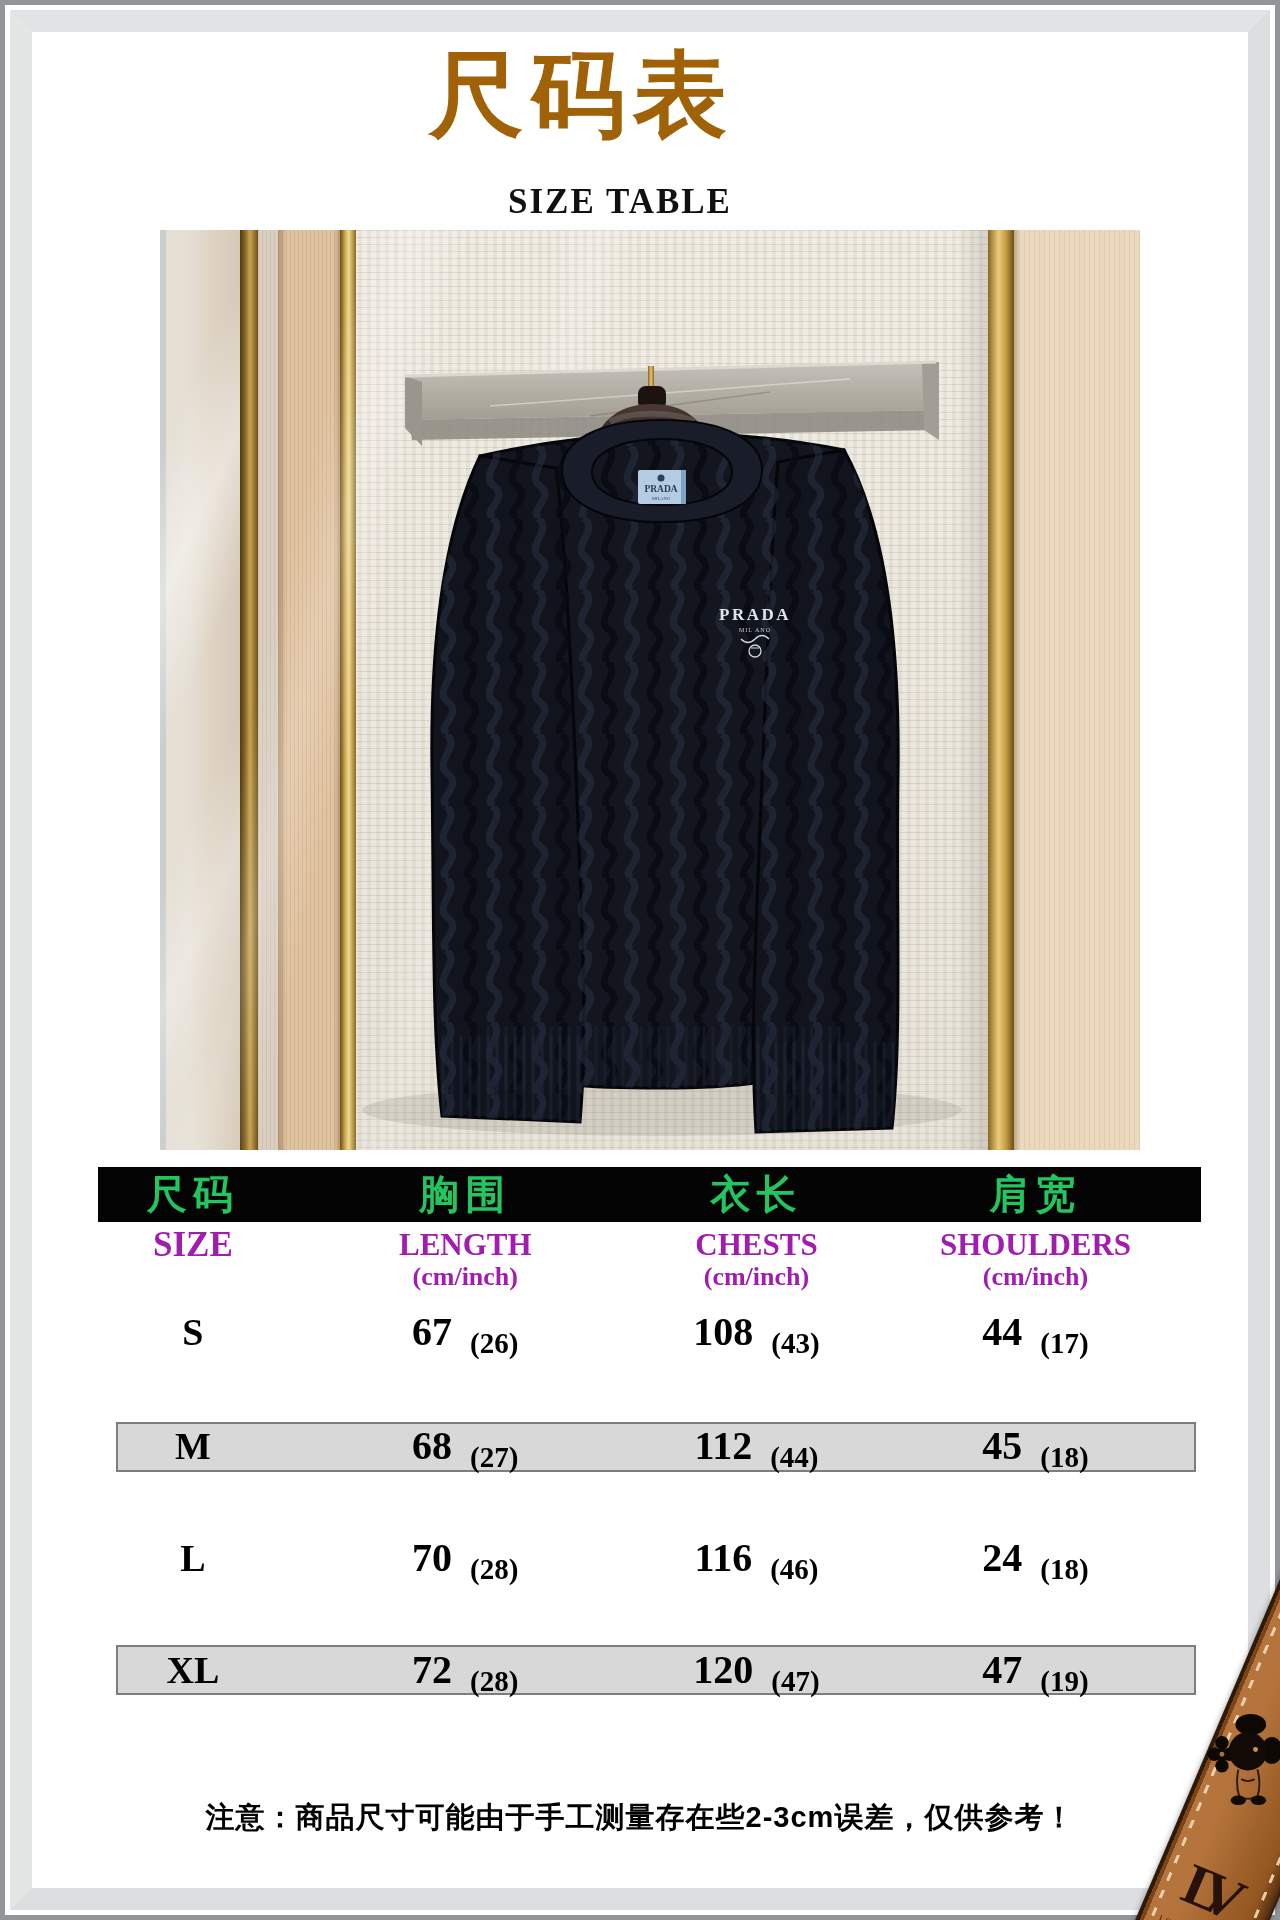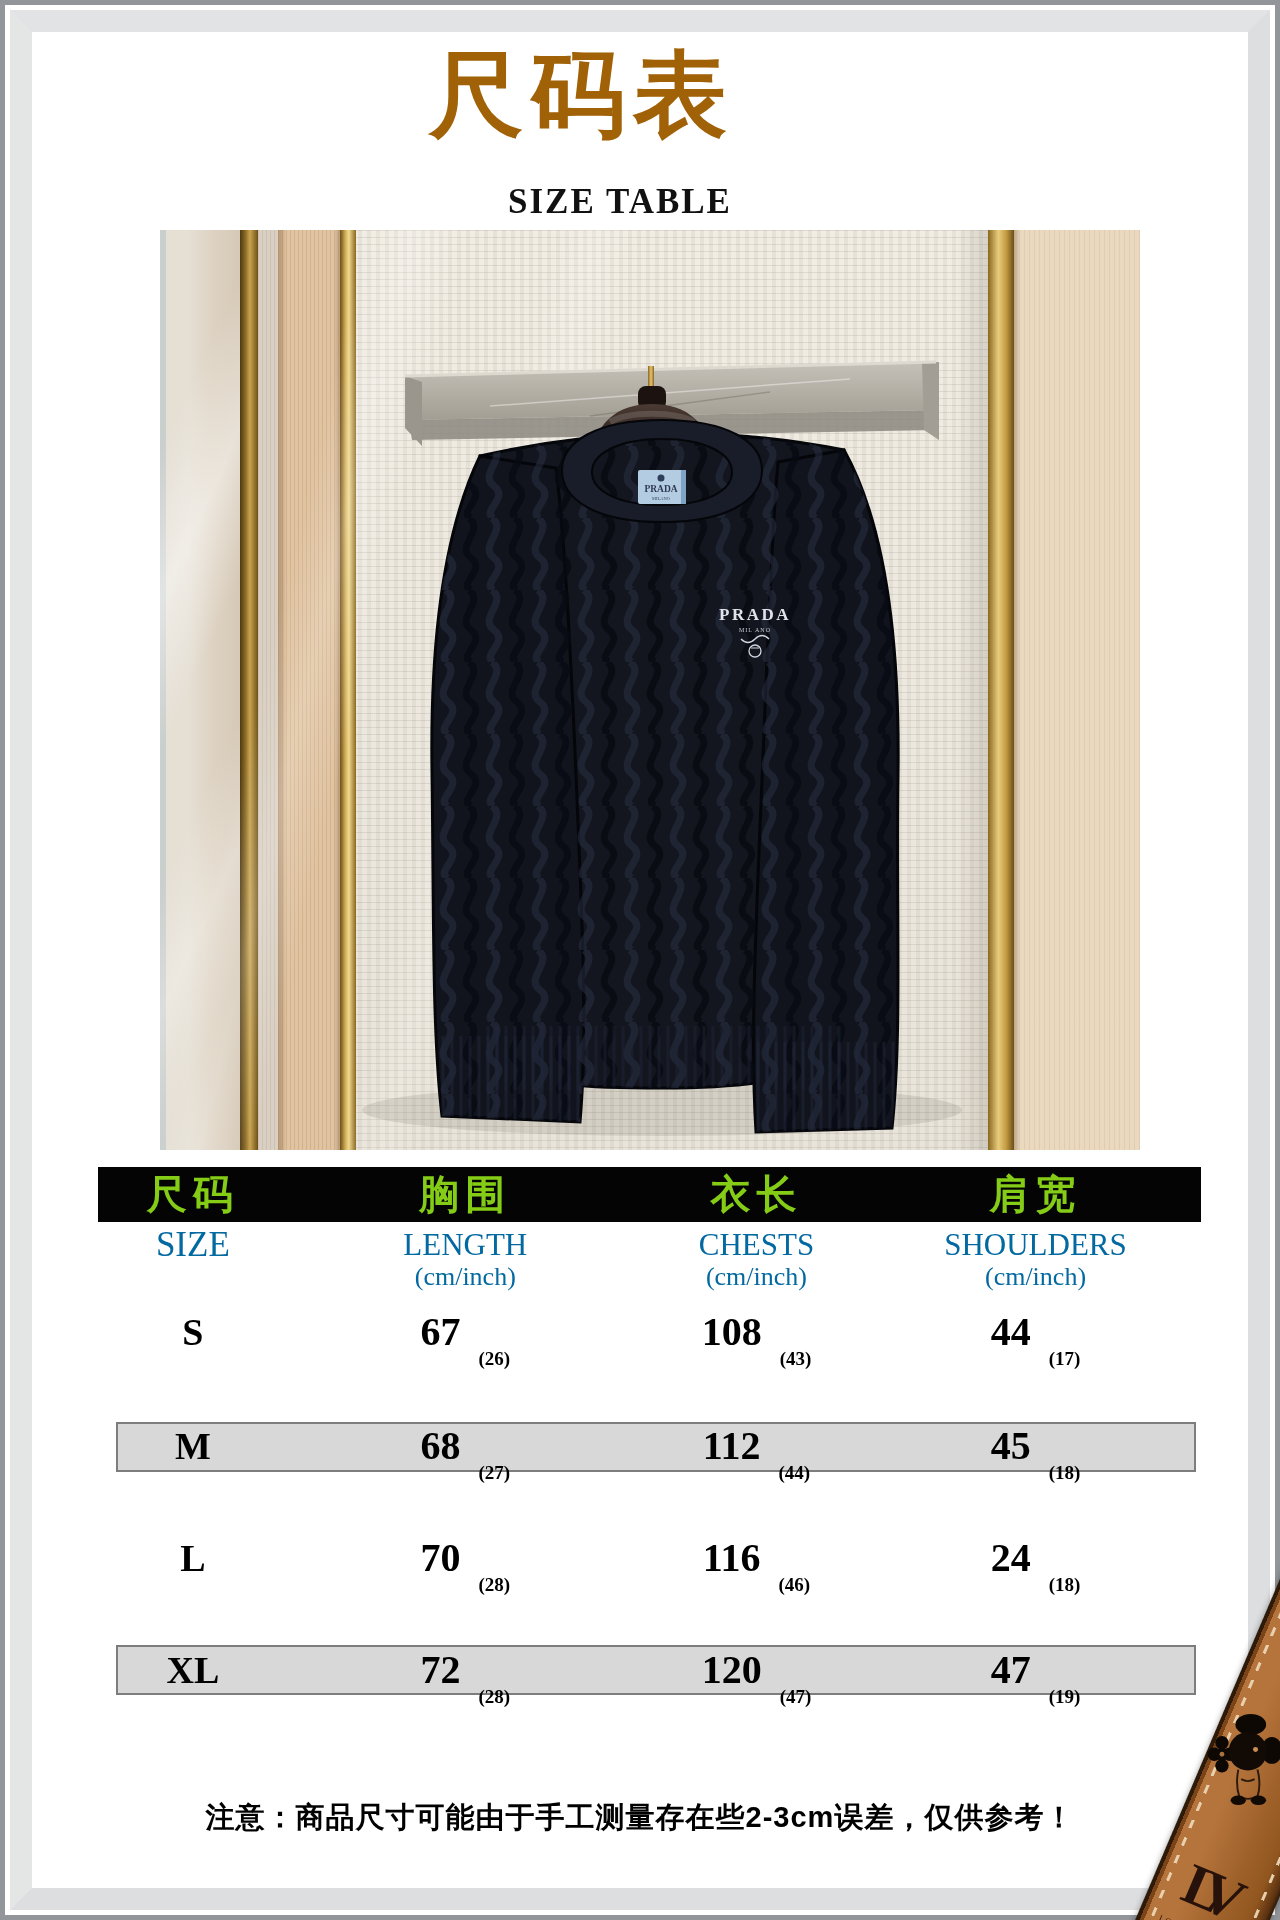--- a/index.html
+++ b/index.html
@@ -37,36 +37,36 @@
      background-image:repeating-linear-gradient(90deg,rgba(170,130,80,0.15) 0 1px,transparent 1px 5px),
        linear-gradient(90deg,rgba(90,60,25,0.25) 0 2px,transparent 6px);}
   .wall-shadow{position:absolute;left:796px;top:0;width:32px;height:100%;
      background:linear-gradient(90deg,transparent,rgba(100,90,70,0.18));}
   .refl{position:absolute;left:0;top:0;width:48%;height:100%;pointer-events:none;
      background:linear-gradient(103deg,transparent 30%,rgba(255,255,255,0.20) 37%,transparent 45%,transparent 58%,rgba(255,255,255,0.14) 64%,transparent 70%);}
   .garment-svg{position:absolute;left:0;top:0;width:980px;height:920px;}
   
   .tbl-grid{display:grid;grid-template-columns:17.2% 32.2% 20.6% 30%;}
   .tbl-header{position:absolute;left:98px;top:1167px;width:1103px;height:55px;background:#040404;
-     color:#84cc16;font-weight:bold;font-size:40px;letter-spacing:6px;align-items:center;text-align:center;}
+     color:#22c55e;font-weight:bold;font-size:40px;letter-spacing:6px;align-items:center;text-align:center;}
   .tbl-header div{line-height:55px;}
-  .tbl-sub{position:absolute;left:98px;top:1228px;width:1103px;text-align:center;color:#0369a1;
-     font-family:"Liberation Serif",serif;font-weight:normal;}
+  .tbl-sub{position:absolute;left:98px;top:1228px;width:1103px;text-align:center;color:#a21caf;
+     font-family:"Liberation Serif",serif;font-weight:bold;}
   .tbl-sub .hd{font-size:31px;line-height:34px;}
   .tbl-sub .hd.size{font-size:35px;}
   .tbl-sub .unit{font-size:26px;line-height:30px;}
   .band{position:absolute;left:116px;width:1080px;height:50px;background:#d8d8d8;border:2px solid #7d7d7d;box-sizing:border-box;}
   .band-m{top:1422px;} .band-xl{top:1645px;}
   .trow{position:absolute;left:98px;width:1103px;height:92px;text-align:center;color:#000;
      font-family:"Liberation Serif",serif;font-weight:bold;}
   .row-s{top:1312px;} .row-m{top:1426px;} .row-l{top:1538px;} .row-xl{top:1650px;}
   .trow .sz{font-size:38px;line-height:40px;}
   .pair{display:flex;justify-content:center;align-items:flex-start;}
   .pair .num{font-size:40px;line-height:40px;}
-  .pair .sub{font-size:19px;line-height:30px;margin:32px 0 0 18px;}
+  .pair .sub{font-size:29px;line-height:30px;margin:16px 0 0 18px;}
   
   .note{position:absolute;left:0;top:1798px;width:1280px;text-align:center;color:#000;
      font-weight:bold;font-size:29px;line-height:38px;letter-spacing:1px;}
   
   .frame{position:absolute;inset:0;border:5px solid #92969a;pointer-events:none;z-index:40;}
   .frame-band{position:absolute;inset:5px;border:22px solid #dcdee0;
      border-top-color:#e1e3e4;border-left-color:#e4e6e6;pointer-events:none;}
   
   .strap{position:absolute;left:1202px;top:1540px;width:124px;height:470px;z-index:50;
      transform:rotate(23deg);

